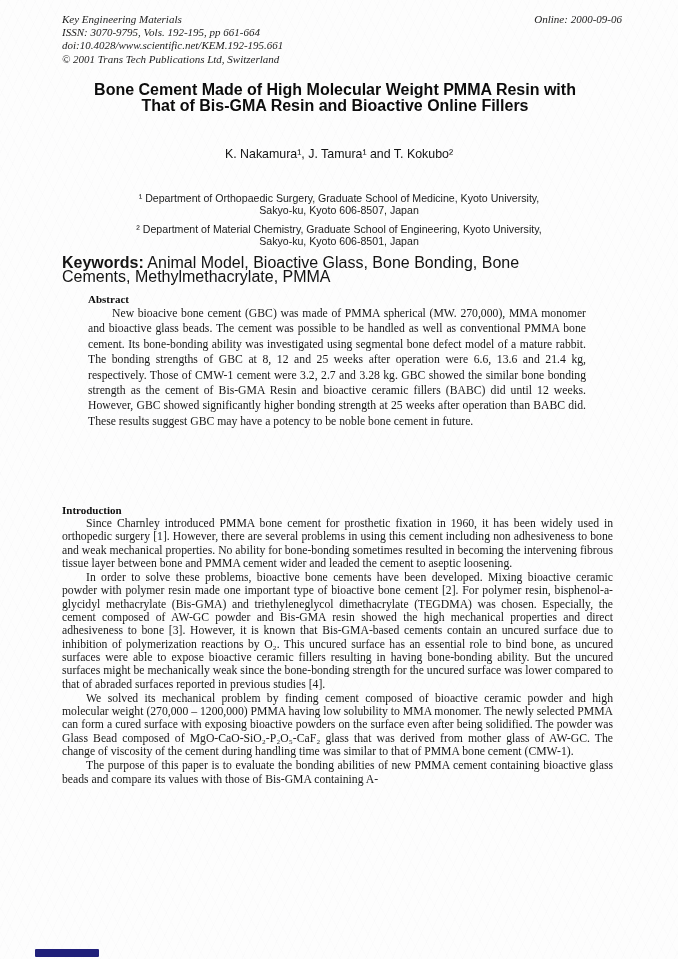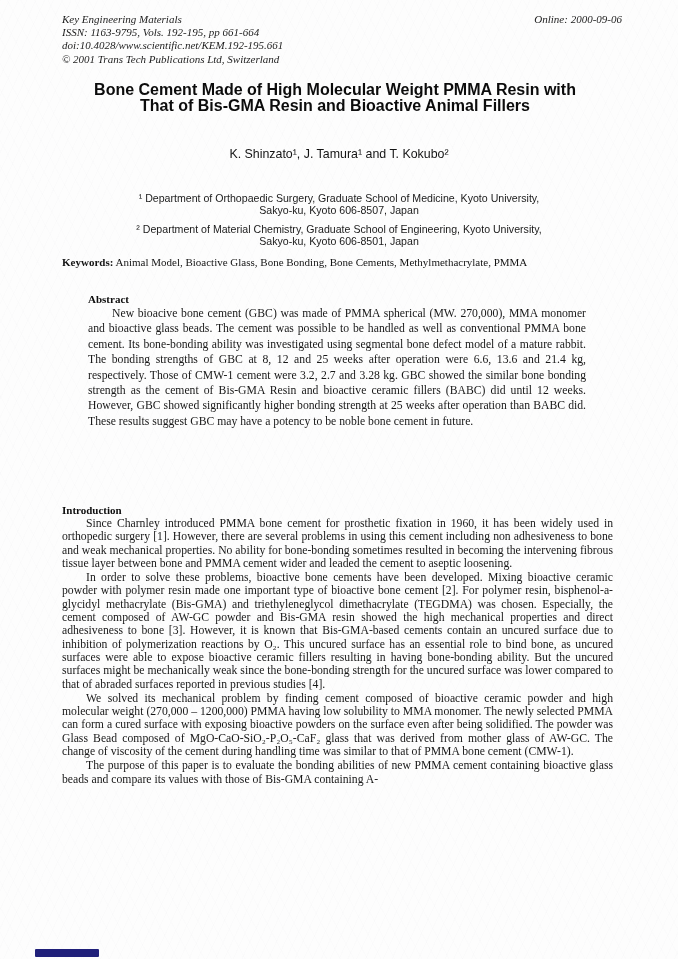--- a/index.html
+++ b/index.html
@@ -37,22 +37,22 @@
     font-size: 12.4px; line-height: 15px; color: #141414;
   }
   .affils {
     position: absolute; top: 192px; left: 0; right: 0;
     text-align: center; font-family: "Liberation Sans", sans-serif;
     font-size: 10.6px; line-height: 12.4px; color: #1a1a1a;
   }
   .affil { margin-bottom: 6px; }
   .keywords {
     position: absolute; top: 256px; left: 62px; width: 506px;
-    margin: 0; font-family: Liberation Serif, serif;
-    font-size: 11px; line-height: 13.6px; color: #141414;
+    margin: 0; font-family: Liberation Sans, sans-serif;
+    font-size: 16px; line-height: 13.6px; color: #141414;
   }
   .keywords b { font-weight: bold; }
   section h2 {
     margin: 0; font-size: 11px; font-weight: bold; color: #0e0e0e;
     font-family: "Liberation Serif", serif;
   }
   section p {
     margin: 1px 0 0 0; text-align: justify; text-indent: 24px;
     font-size: 11.7px; color: #181818; font-family: Liberation Serif, serif;
   }
@@ -67,34 +67,34 @@
 </style>
 </head>
 <body>
 
 <div class="page">
   <div class="texture"></div>
 
   <header class="hdr">
     <div class="hdr-left">
       <div>Key Engineering Materials</div>
-      <div>ISSN: 1163-9795, Vols. 192-195, pp 661-664</div>
+      <div>ISSN: 3070-9795, Vols. 192-195, pp 661-664</div>
       <div>doi:10.4028/www.scientific.net/KEM.192-195.661</div>
       <div>© 2001 Trans Tech Publications Ltd, Switzerland</div>
     </div>
     <div class="hdr-right">Online: 2000-09-06</div>
   </header>
 
   <h1 class="title">
     <div>Bone Cement Made of High Molecular Weight PMMA Resin with</div>
-    <div>That of Bis-GMA Resin and Bioactive Animal Fillers</div>
+    <div>That of Bis-GMA Resin and Bioactive Online Fillers</div>
   </h1>
 
   <div class="authors">
-    <div>K. Shinzato¹, J. Tamura¹ and T. Kokubo²</div>
+    <div>K. Nakamura¹, J. Tamura¹ and T. Kokubo²</div>
   </div>
 
   <div class="affils">
     <div class="affil">
       <div>¹ Department of Orthopaedic Surgery, Graduate School of Medicine, Kyoto University,</div>
       <div>Sakyo-ku, Kyoto 606-8507, Japan</div>
     </div>
     <div class="affil">
       <div>² Department of Material Chemistry, Graduate School of Engineering, Kyoto University,</div>
       <div>Sakyo-ku, Kyoto 606-8501, Japan</div>

